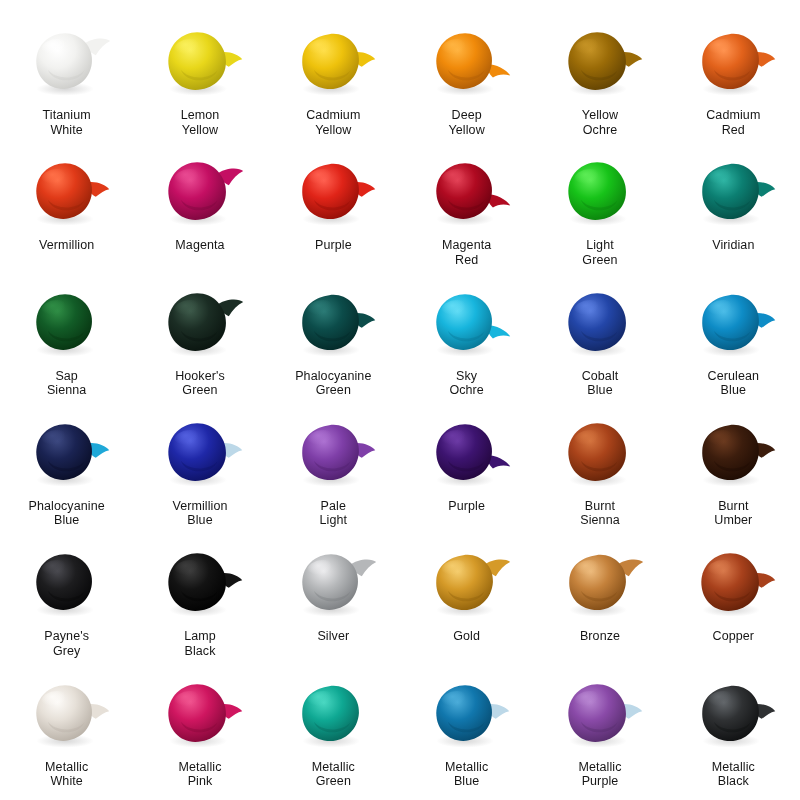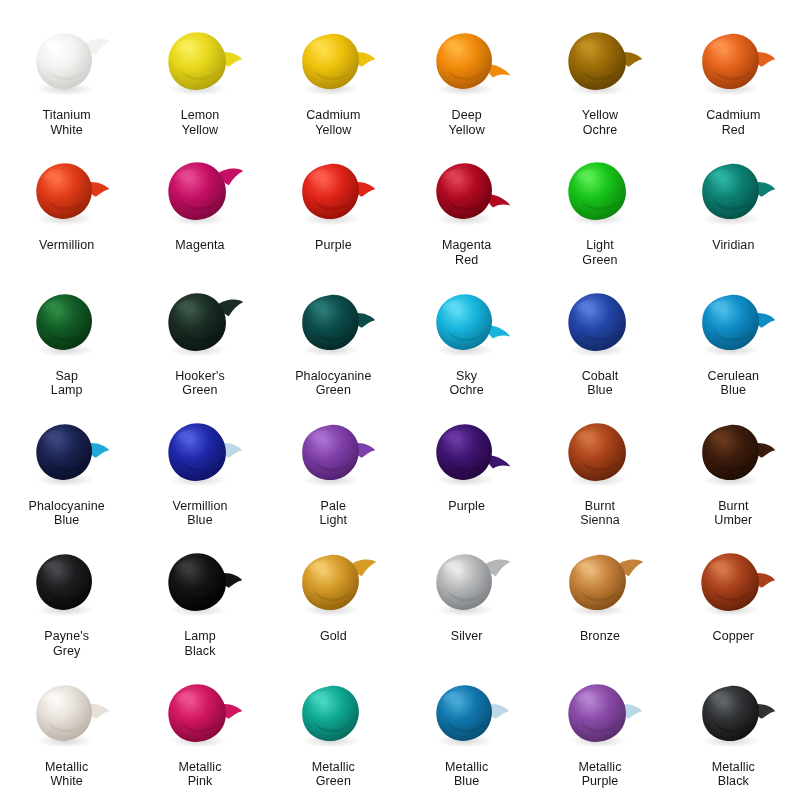--- a/index.html
+++ b/index.html
@@ -411,21 +411,21 @@
       </radialGradient>
     </defs>
     <ellipse cx="48" cy="66" rx="30" ry="7" fill="url(#s12)"></ellipse>
 
     <path d="M48,8 C63,8 76,20 76,36 C76,54 62,66 46,66 C30,66 18,54 18,37 C18,20 32,8 48,8 Z" fill="url(#g12)"></path>
     <ellipse cx="40" cy="26" rx="17" ry="12" fill="url(#h12)"></ellipse>
     <path d="M30,46 C38,56 58,57 68,47 C62,60 36,61 30,46 Z" fill="#06300f" opacity="0.35"></path>
   </svg>
       </div>
       <div class="swatch-label">Sap
-Lamp</div>
+Sienna</div>
     </div>
     <div class="swatch-cell">
       <div class="blob-wrap">
   <svg viewBox="0 0 100 78" xmlns="http://www.w3.org/2000/svg" aria-hidden="true">
     <defs>
       <radialGradient id="g13" cx="38%" cy="30%" r="78%">
         <stop offset="0%" stop-color="#3d5a4a"></stop>
         <stop offset="42%" stop-color="#1b2d24"></stop>
         <stop offset="100%" stop-color="#08120d"></stop>
       </radialGradient>
@@ -780,20 +780,47 @@
     <path d="M30,46 C38,56 58,57 68,47 C62,60 36,61 30,46 Z" fill="#000000" opacity="0.35"></path>
   </svg>
       </div>
       <div class="swatch-label">Lamp
 Black</div>
     </div>
     <div class="swatch-cell">
       <div class="blob-wrap">
   <svg viewBox="0 0 100 78" xmlns="http://www.w3.org/2000/svg" aria-hidden="true">
     <defs>
+      <radialGradient id="g27" cx="38%" cy="30%" r="78%">
+        <stop offset="0%" stop-color="#ececee"></stop>
+        <stop offset="42%" stop-color="#b5b7b9"></stop>
+        <stop offset="100%" stop-color="#76797c"></stop>
+      </radialGradient>
+      <radialGradient id="h27" cx="35%" cy="25%" r="40%">
+        <stop offset="0%" stop-color="#ececee" stop-opacity="0.95"></stop>
+        <stop offset="100%" stop-color="#ececee" stop-opacity="0"></stop>
+      </radialGradient>
+      <radialGradient id="s27" cx="50%" cy="50%" r="50%">
+        <stop offset="0%" stop-color="#9a9a9a" stop-opacity="0.40"></stop>
+        <stop offset="100%" stop-color="#9a9a9a" stop-opacity="0"></stop>
+      </radialGradient>
+    </defs>
+    <ellipse cx="48" cy="66" rx="30" ry="7" fill="url(#s27)"></ellipse>
+    <path d="M66,20 C77,12 90,12 95,16 C89,19 84,24 80,31 C75,28 69,25 66,20 Z" fill="#b5b7b9"></path>
+    <path d="M48,8 C63,8 76,20 76,36 C76,54 62,66 46,66 C30,66 18,54 18,37 C18,20 32,8 48,8 Z" fill="url(#g27)"></path>
+    <ellipse cx="40" cy="26" rx="17" ry="12" fill="url(#h27)"></ellipse>
+    <path d="M30,46 C38,56 58,57 68,47 C62,60 36,61 30,46 Z" fill="#76797c" opacity="0.35"></path>
+  </svg>
+      </div>
+      <div class="swatch-label">Silver</div>
+    </div>
+    <div class="swatch-cell">
+      <div class="blob-wrap">
+  <svg viewBox="0 0 100 78" xmlns="http://www.w3.org/2000/svg" aria-hidden="true">
+    <defs>
       <radialGradient id="g26" cx="38%" cy="30%" r="78%">
         <stop offset="0%" stop-color="#f5cd6e"></stop>
         <stop offset="42%" stop-color="#d59a28"></stop>
         <stop offset="100%" stop-color="#8a5c08"></stop>
       </radialGradient>
       <radialGradient id="h26" cx="35%" cy="25%" r="40%">
         <stop offset="0%" stop-color="#f5cd6e" stop-opacity="0.95"></stop>
         <stop offset="100%" stop-color="#f5cd6e" stop-opacity="0"></stop>
       </radialGradient>
       <radialGradient id="s26" cx="50%" cy="50%" r="50%">
@@ -807,47 +834,20 @@
     <ellipse cx="40" cy="26" rx="17" ry="12" fill="url(#h26)"></ellipse>
     <path d="M30,46 C38,56 58,57 68,47 C62,60 36,61 30,46 Z" fill="#8a5c08" opacity="0.35"></path>
   </svg>
       </div>
       <div class="swatch-label">Gold</div>
     </div>
     <div class="swatch-cell">
       <div class="blob-wrap">
   <svg viewBox="0 0 100 78" xmlns="http://www.w3.org/2000/svg" aria-hidden="true">
     <defs>
-      <radialGradient id="g27" cx="38%" cy="30%" r="78%">
-        <stop offset="0%" stop-color="#ececee"></stop>
-        <stop offset="42%" stop-color="#b5b7b9"></stop>
-        <stop offset="100%" stop-color="#76797c"></stop>
-      </radialGradient>
-      <radialGradient id="h27" cx="35%" cy="25%" r="40%">
-        <stop offset="0%" stop-color="#ececee" stop-opacity="0.95"></stop>
-        <stop offset="100%" stop-color="#ececee" stop-opacity="0"></stop>
-      </radialGradient>
-      <radialGradient id="s27" cx="50%" cy="50%" r="50%">
-        <stop offset="0%" stop-color="#9a9a9a" stop-opacity="0.40"></stop>
-        <stop offset="100%" stop-color="#9a9a9a" stop-opacity="0"></stop>
-      </radialGradient>
-    </defs>
-    <ellipse cx="48" cy="66" rx="30" ry="7" fill="url(#s27)"></ellipse>
-    <path d="M66,20 C77,12 90,12 95,16 C89,19 84,24 80,31 C75,28 69,25 66,20 Z" fill="#b5b7b9"></path>
-    <path d="M48,8 C63,8 76,20 76,36 C76,54 62,66 46,66 C30,66 18,54 18,37 C18,20 32,8 48,8 Z" fill="url(#g27)"></path>
-    <ellipse cx="40" cy="26" rx="17" ry="12" fill="url(#h27)"></ellipse>
-    <path d="M30,46 C38,56 58,57 68,47 C62,60 36,61 30,46 Z" fill="#76797c" opacity="0.35"></path>
-  </svg>
-      </div>
-      <div class="swatch-label">Silver</div>
-    </div>
-    <div class="swatch-cell">
-      <div class="blob-wrap">
-  <svg viewBox="0 0 100 78" xmlns="http://www.w3.org/2000/svg" aria-hidden="true">
-    <defs>
       <radialGradient id="g29" cx="38%" cy="30%" r="78%">
         <stop offset="0%" stop-color="#edbb7d"></stop>
         <stop offset="42%" stop-color="#c4813b"></stop>
         <stop offset="100%" stop-color="#7a4712"></stop>
       </radialGradient>
       <radialGradient id="h29" cx="35%" cy="25%" r="40%">
         <stop offset="0%" stop-color="#edbb7d" stop-opacity="0.95"></stop>
         <stop offset="100%" stop-color="#edbb7d" stop-opacity="0"></stop>
       </radialGradient>
       <radialGradient id="s29" cx="50%" cy="50%" r="50%">

